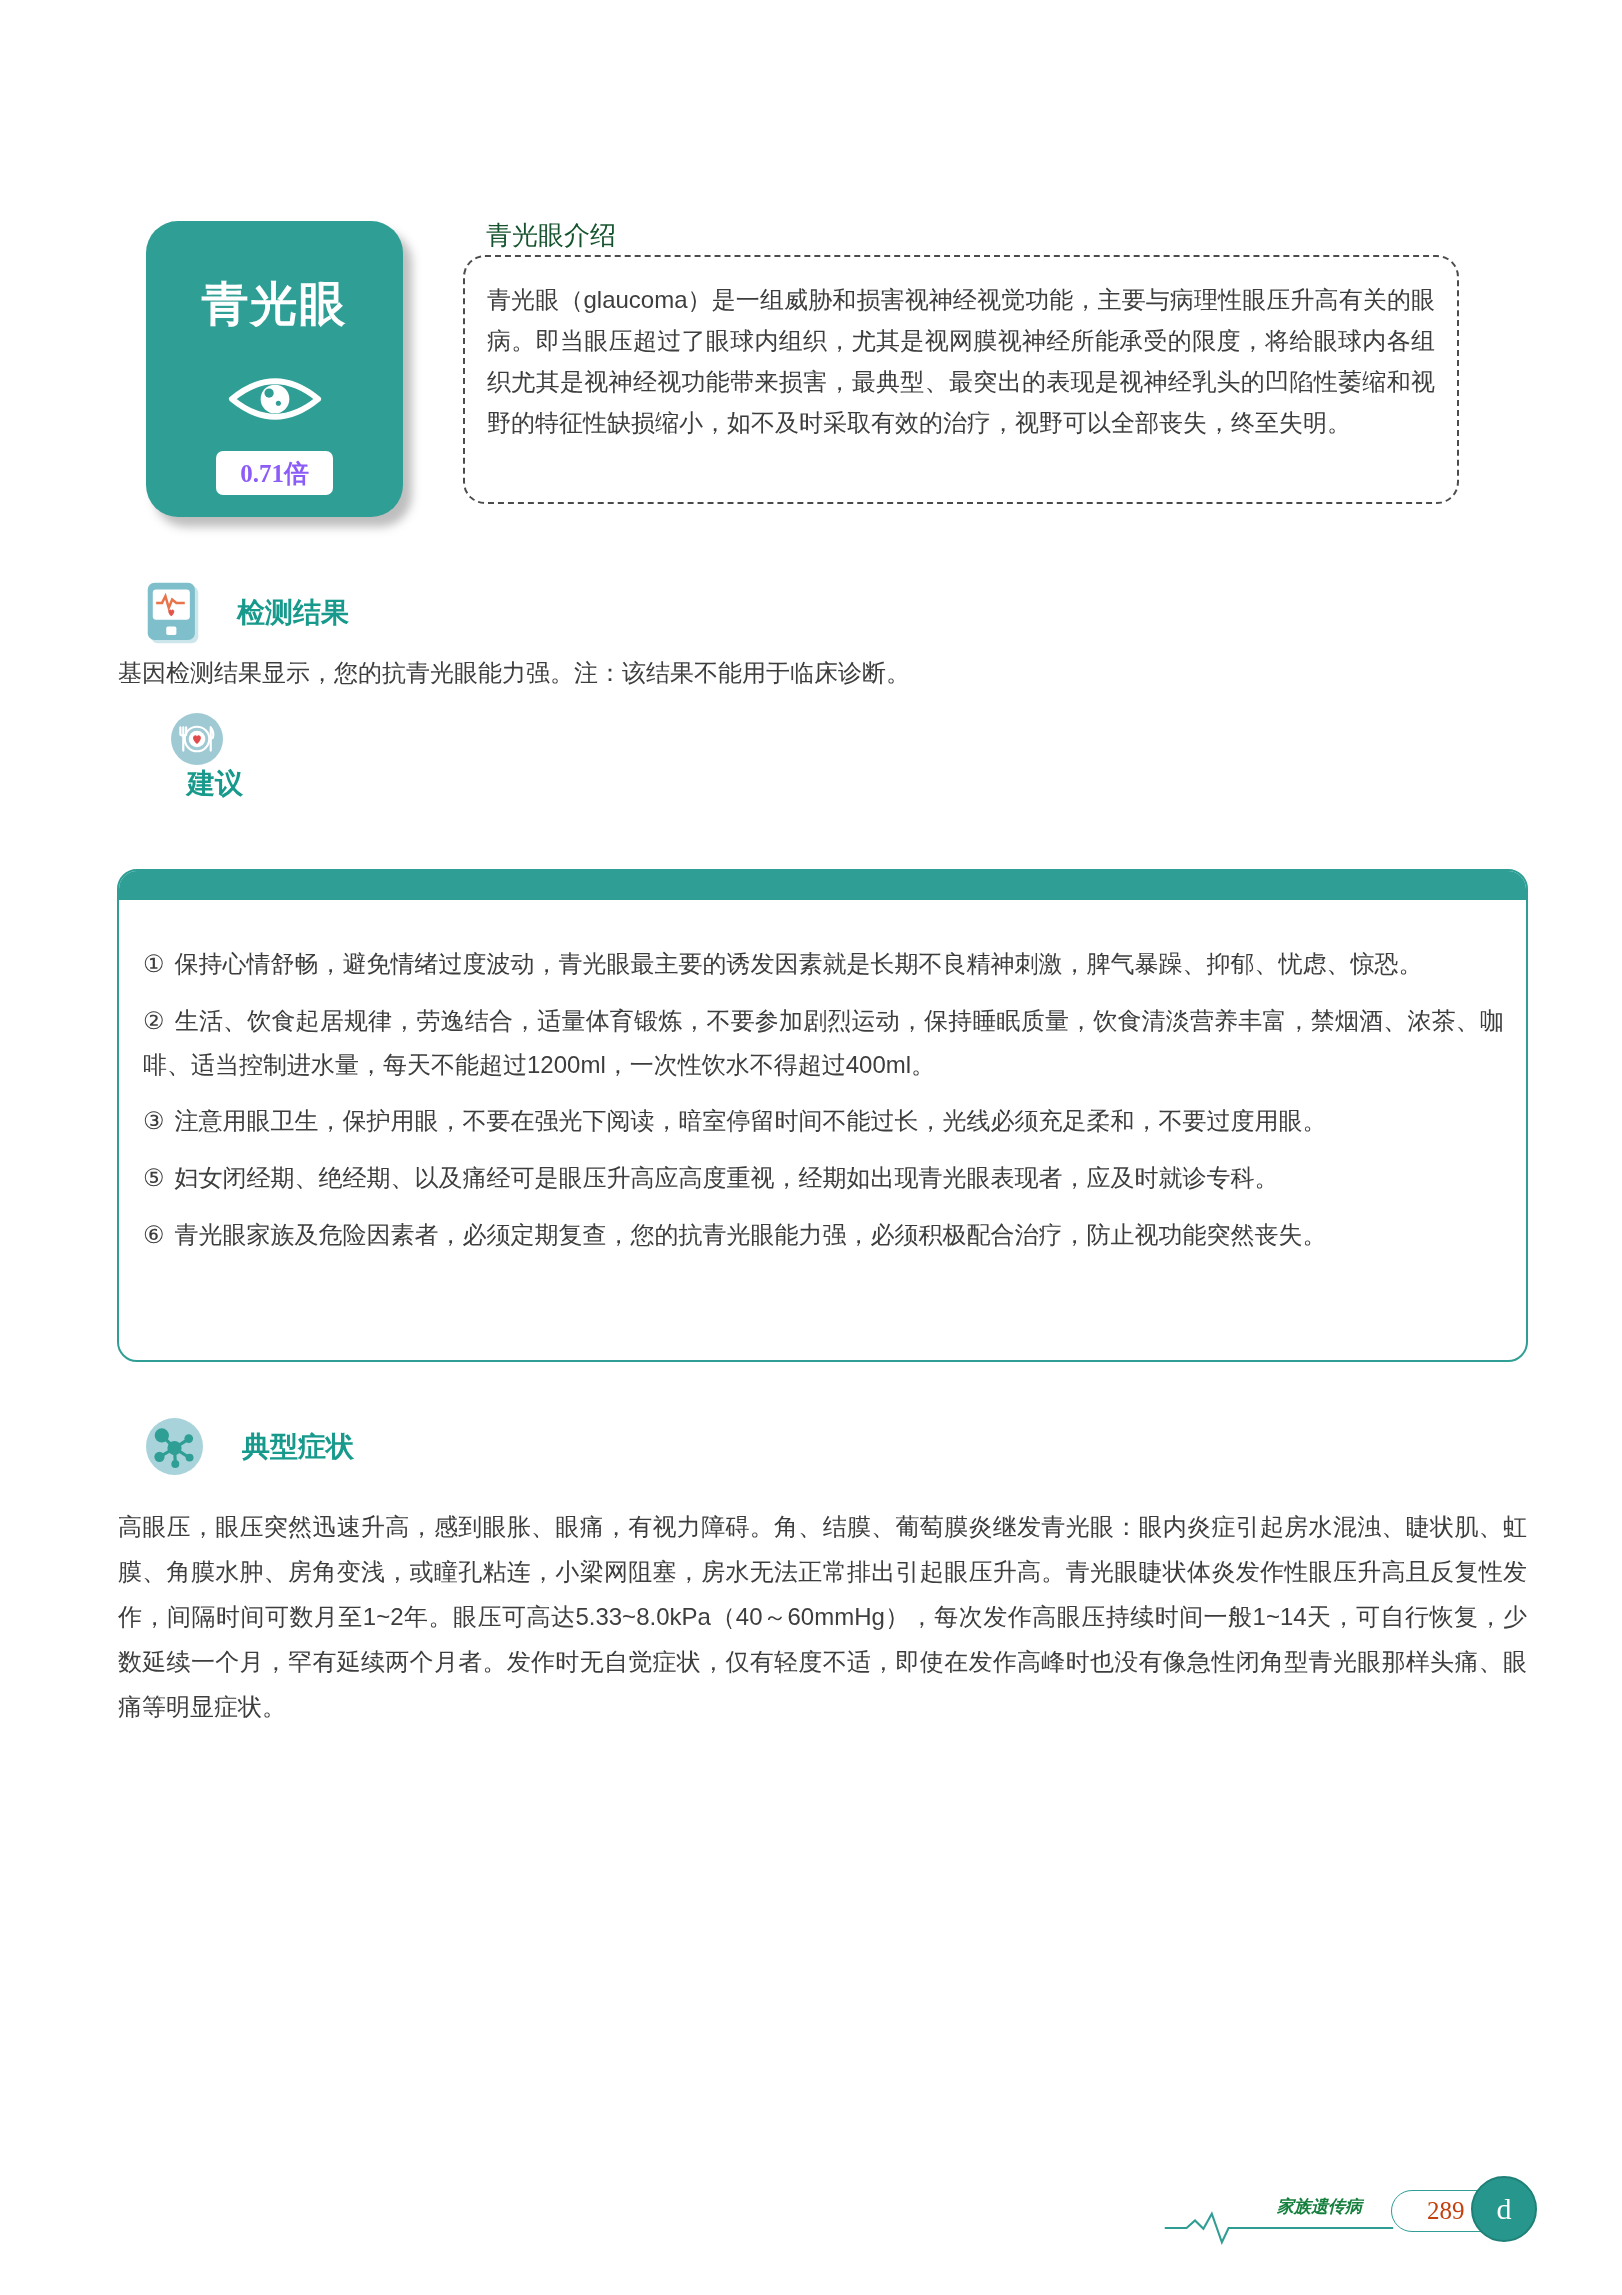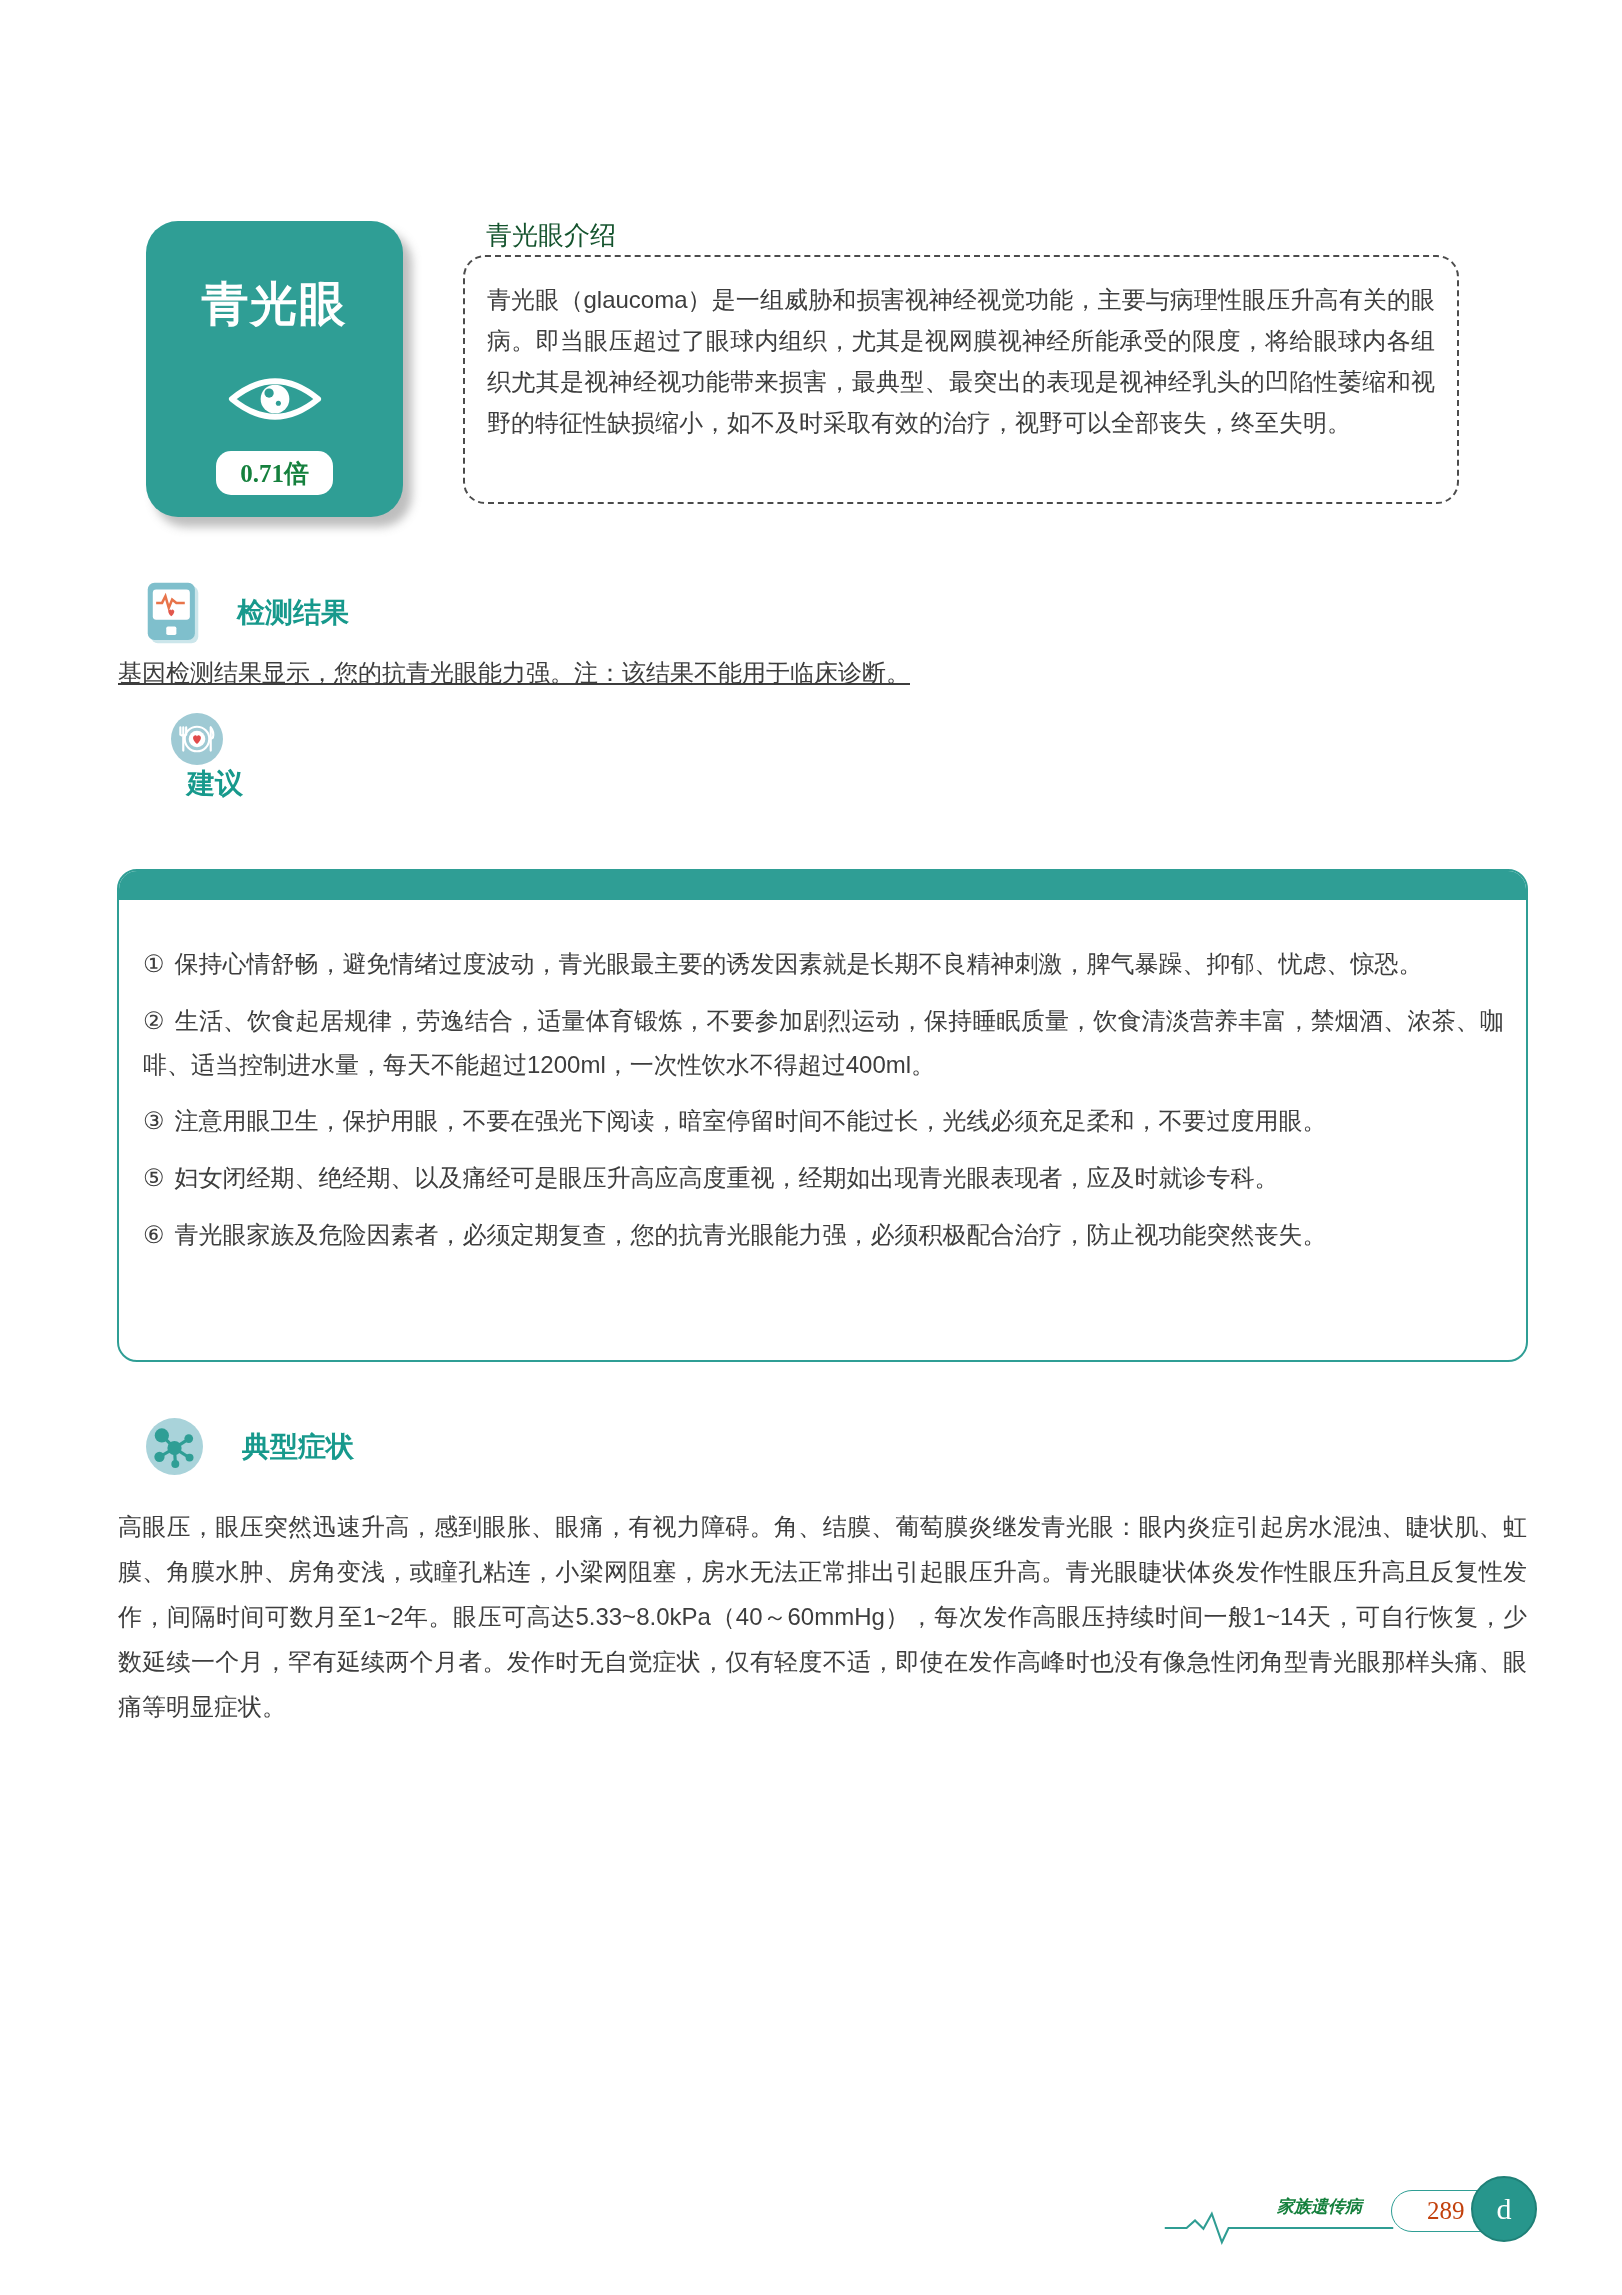--- a/index.html
+++ b/index.html
@@ -14,23 +14,23 @@
   
   .disease-card{
     left:146px; top:221px; width:257px; height:296px;
     background:#2f9e95; border-radius:32px;
     box-shadow:8.4px 10px 10px rgba(110,110,110,.45);
     display:flex; flex-direction:column; align-items:center;
   }
   .card-title{ margin-top:52px; font-size:47px; font-weight:bold; color:#fff; letter-spacing:1.7px; }
   .card-eye{ margin-top:35px; }
   .risk-badge{
-    margin-top:24px; width:117px; height:44px; background:#fff; border-radius:15px;
+    margin-top:24px; width:117px; height:44px; background:#fff; border-radius:7px;
     display:flex; align-items:center; justify-content:center;
-    font-family:"Liberation Serif", serif; font-weight:bold; font-size:25px; color:#15803d;
+    font-family:"Liberation Serif", serif; font-weight:bold; font-size:25px; color:#8b5cf6;
   }
 
   
   .intro-heading{ left:486px; top:218px; font-size:26px; font-weight:normal; color:#14532d; }
   .intro-box{
     left:463px; top:255px; width:996px; height:249px;
     border:2.5px dashed #4b4b4b; border-radius:22px;
     padding:22px 22px;
   }
   .intro-text{ font-size:24px; line-height:41px; text-align:justify; color:#3d3d3d; }
@@ -39,21 +39,21 @@
   .section-head{ display:flex; align-items:center;font-family:Liberation Serif, serif; }
   .section-title{ font-size:28px; font-weight:bold; color:#17998c; }
   .head-result{ left:146px; top:581px; }
   .head-result .section-title{ margin-left:37px; }
   .head-sugg{ left:150px; top:713px;flex-direction:column; }
   .head-sugg .section-title{ margin-left:37px; }
   .head-symp{ left:146px; top:1418px; }
   .head-symp .section-title{ margin-left:39px; }
 
   .body-par{ font-size:24px; color:#3d3d3d; text-align:justify; }
-  .result-text{ left:118px; top:652px; width:1408px; line-height:41px;text-decoration:underline; }
+  .result-text{ left:118px; top:652px; width:1408px; line-height:41px; }
 
   
   .sugg-box{
     left:117px; top:869px; width:1411px; height:493px;
     border:2.5px solid #2f9e95; border-radius:20px; overflow:hidden; background:#fff;
   }
   .sugg-bar{ height:29px; background:#2f9e95; }
   .sugg-body{ padding:42px 22px 8.4px 24px; }
   .sugg-item{ font-size:24px; line-height:44px; text-align:justify; margin-bottom:12.7px; color:#3d3d3d; }
   .sugg-num{ margin-right:10px; }

